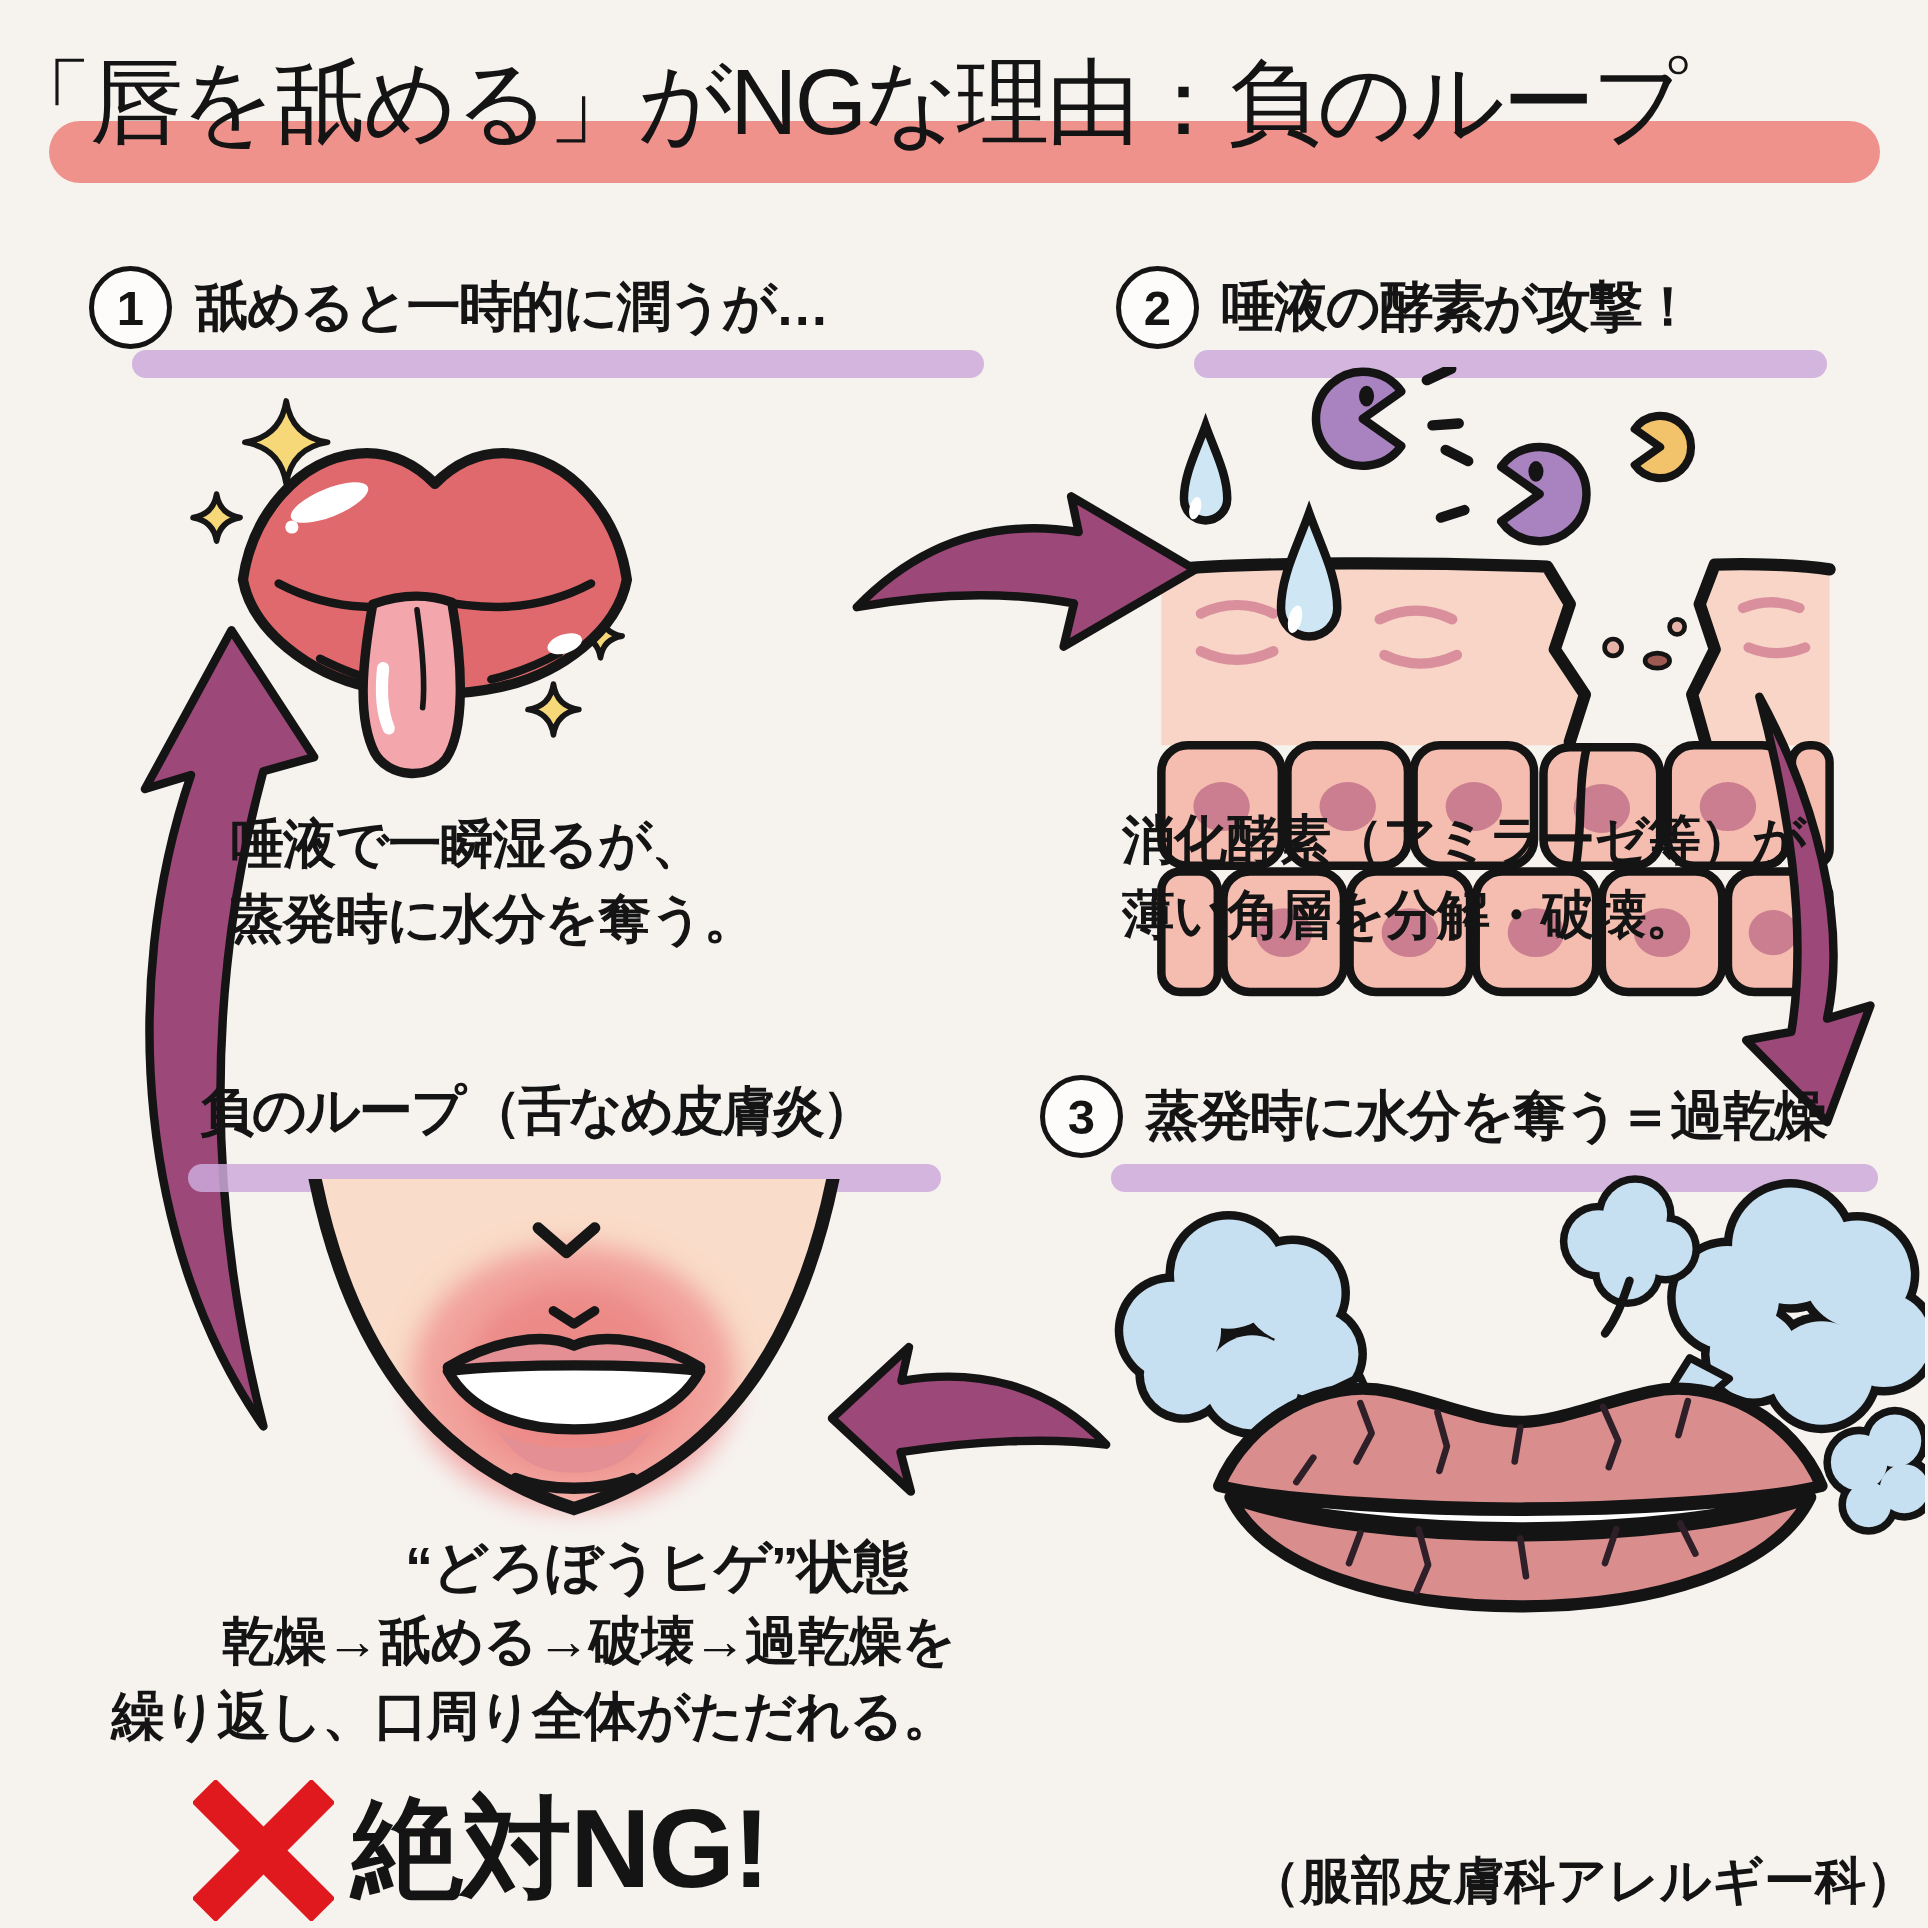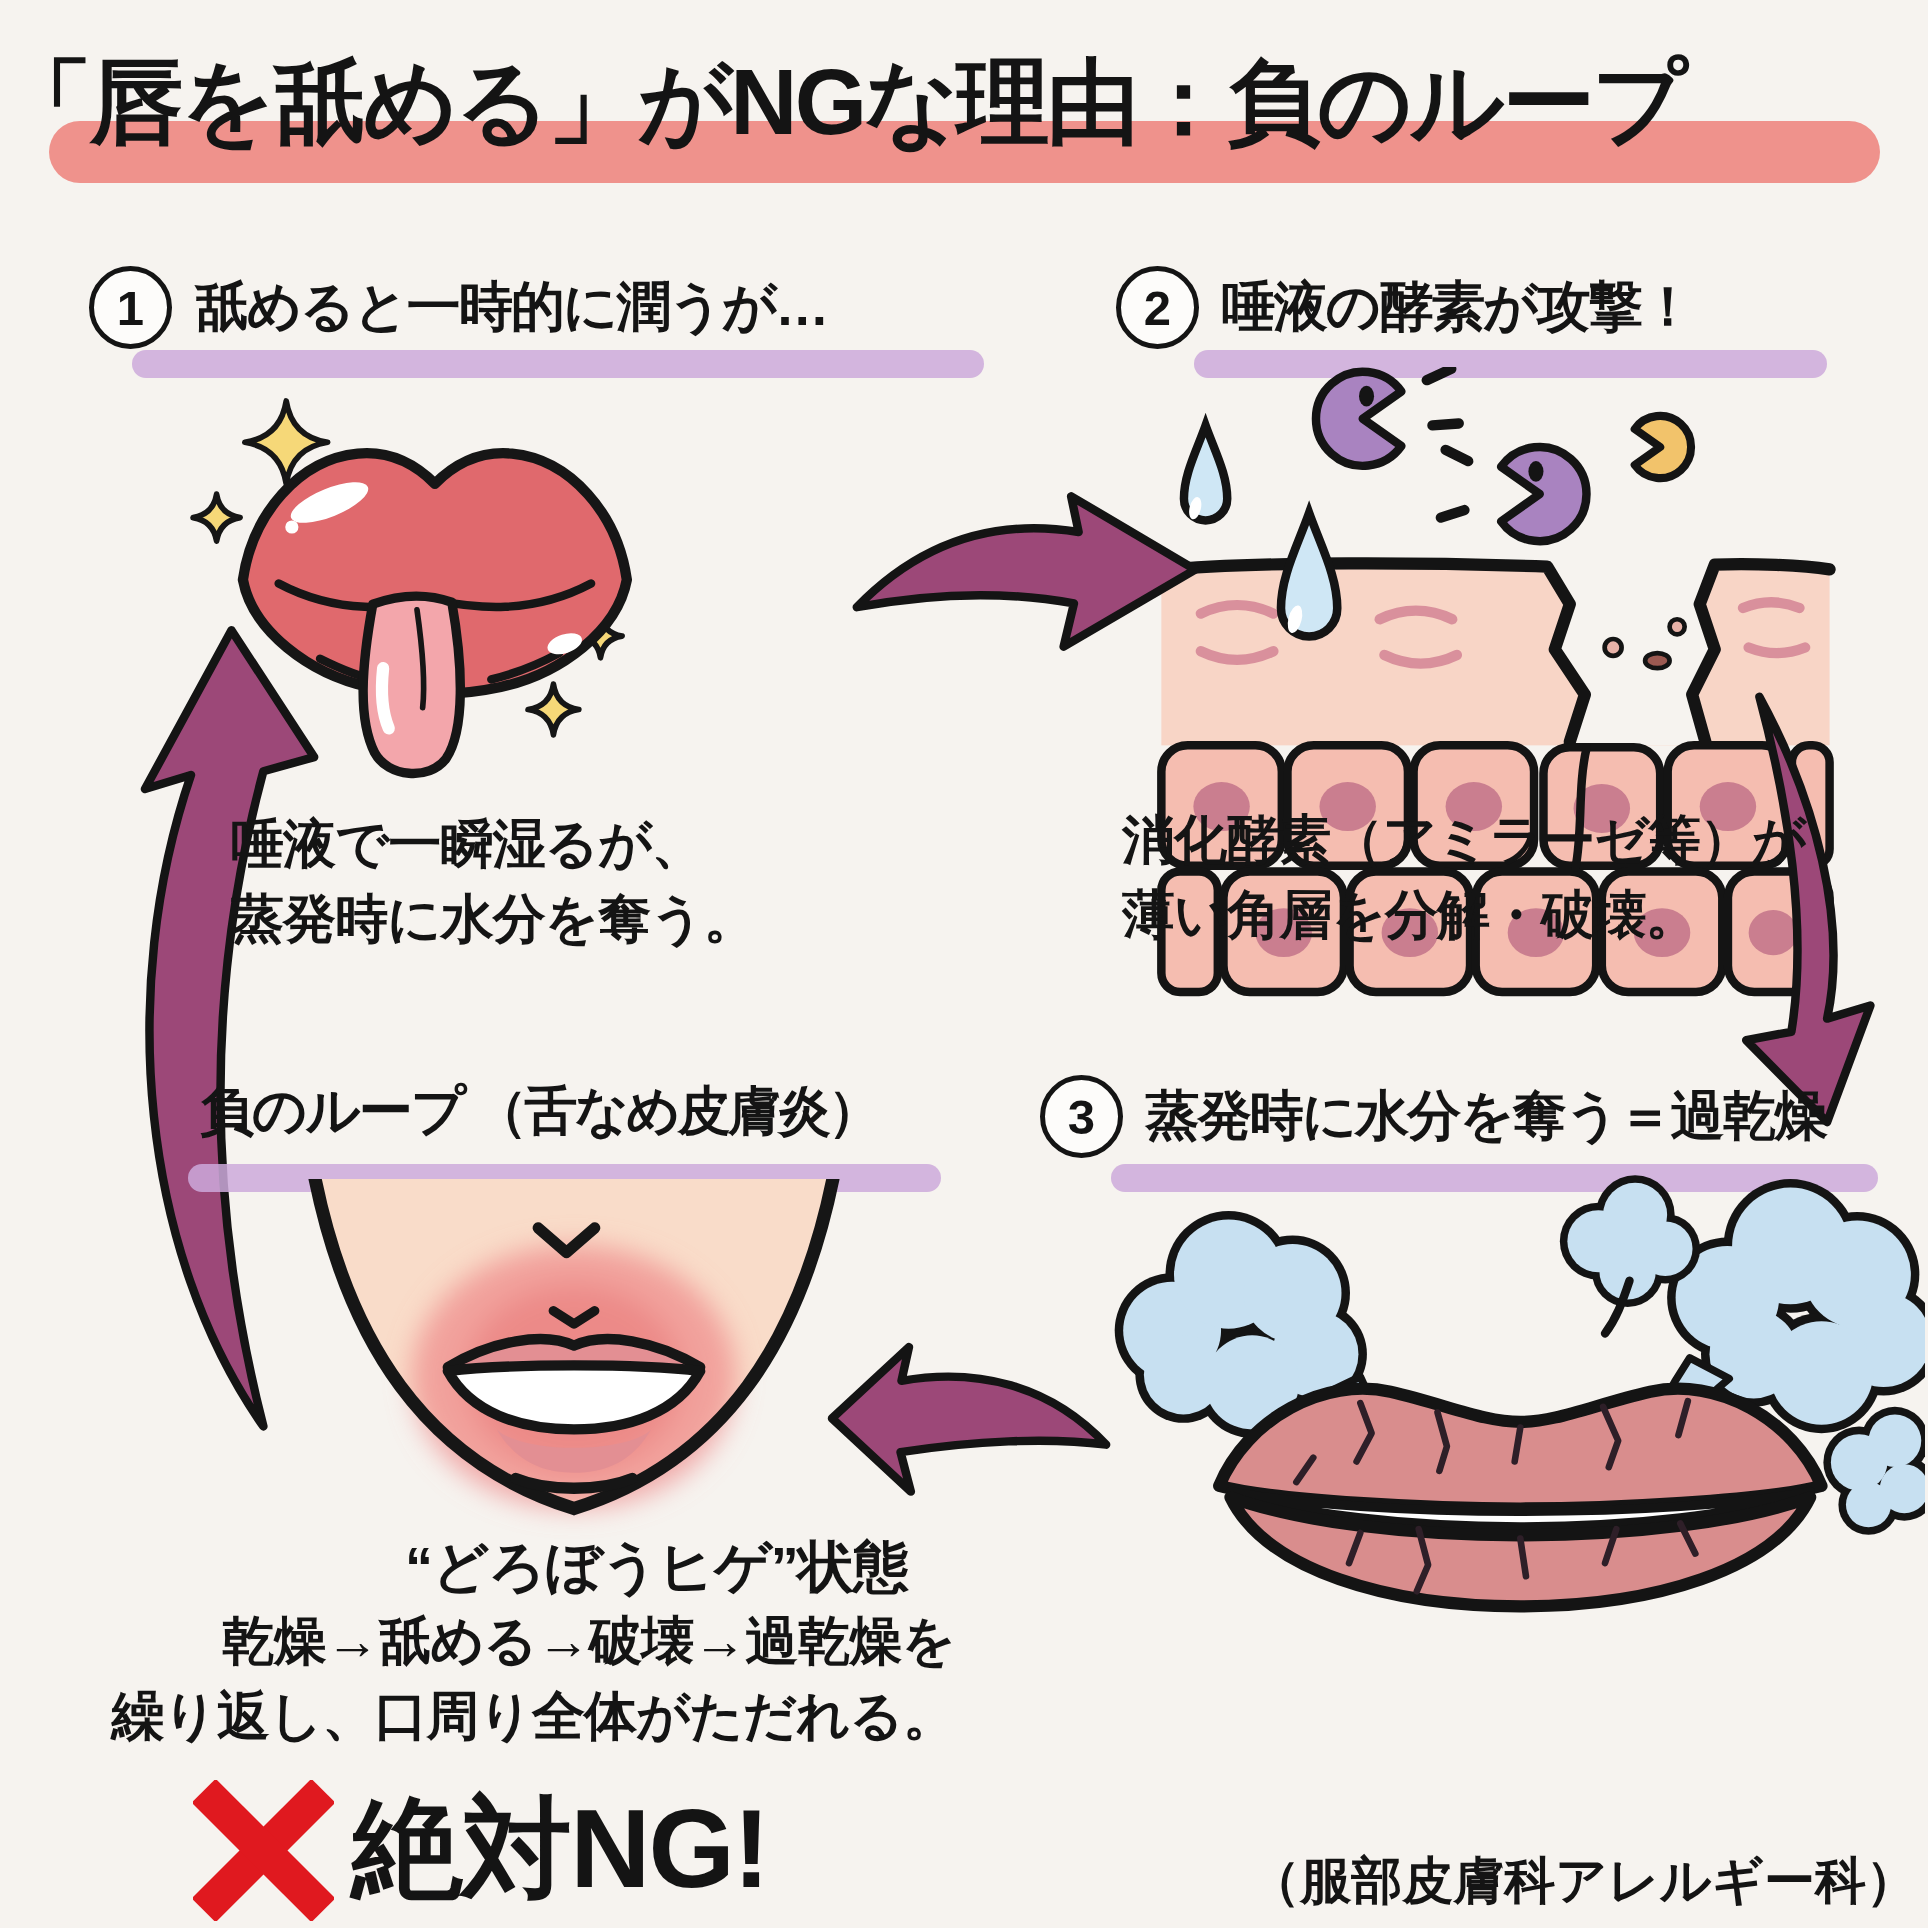--- a/index.html
+++ b/index.html
@@ -14,21 +14,21 @@
   .abs{position:absolute;}
   .canvas{position:absolute;inset:0;width:1928px;height:1928px;}
 
   
   .title-bar{
     left:49px;top:121px;width:1831px;height:62px;
     background:#ef928c;border-radius:32px;
   }
   .title-text{
     left:0;top:40px;width:1610px;text-align:center;
-    font-size:93px;font-weight:700;letter-spacing:-2.8px;
+    font-size:93px;font-weight:400;letter-spacing:-2.8px;
     white-space:nowrap;
   }
 
   
   .heading{display:flex;align-items:center;gap:22.6px;white-space:nowrap;}
   .circle-num{
     width:73px;height:73px;border:5.6px solid #141414;border-radius:50%;
     display:inline-flex;align-items:center;justify-content:center;
     font-size:49px;font-weight:900;flex:0 0 auto;background:#fdfcfa;
   }
@@ -198,21 +198,21 @@
     <div>唾液で一瞬湿るが、</div>
     <div>蒸発時に水分を奪う。</div>
   </div>
 
   <div class="abs caption" style="left:1122px;top:802px;">
     <div>消化酵素（アミラーゼ等）が</div>
     <div>薄い角層を分解・破壊。</div>
   </div>
 
   <div class="abs underline" style="left:188px;top:1164px;width:753px;"></div>
-  <div class="abs heading" style="left:200px;top:1075px;gap:10px;align-items:flex-end;">
+  <div class="abs heading" style="left:200px;top:1075px;gap:4px;align-items:flex-end;">
     <span class="heading-text">負のループ</span>
     <span class="loop-paren">（舌なめ皮膚炎）</span>
   </div>
 
   <div class="abs underline" style="left:1111px;top:1164px;width:767px;"></div>
   <div class="abs heading" style="left:1040px;top:1075px;">
     <span class="circle-num">3</span>
     <span class="heading-text">蒸発時に水分を奪う＝過乾燥</span>
   </div>
 

